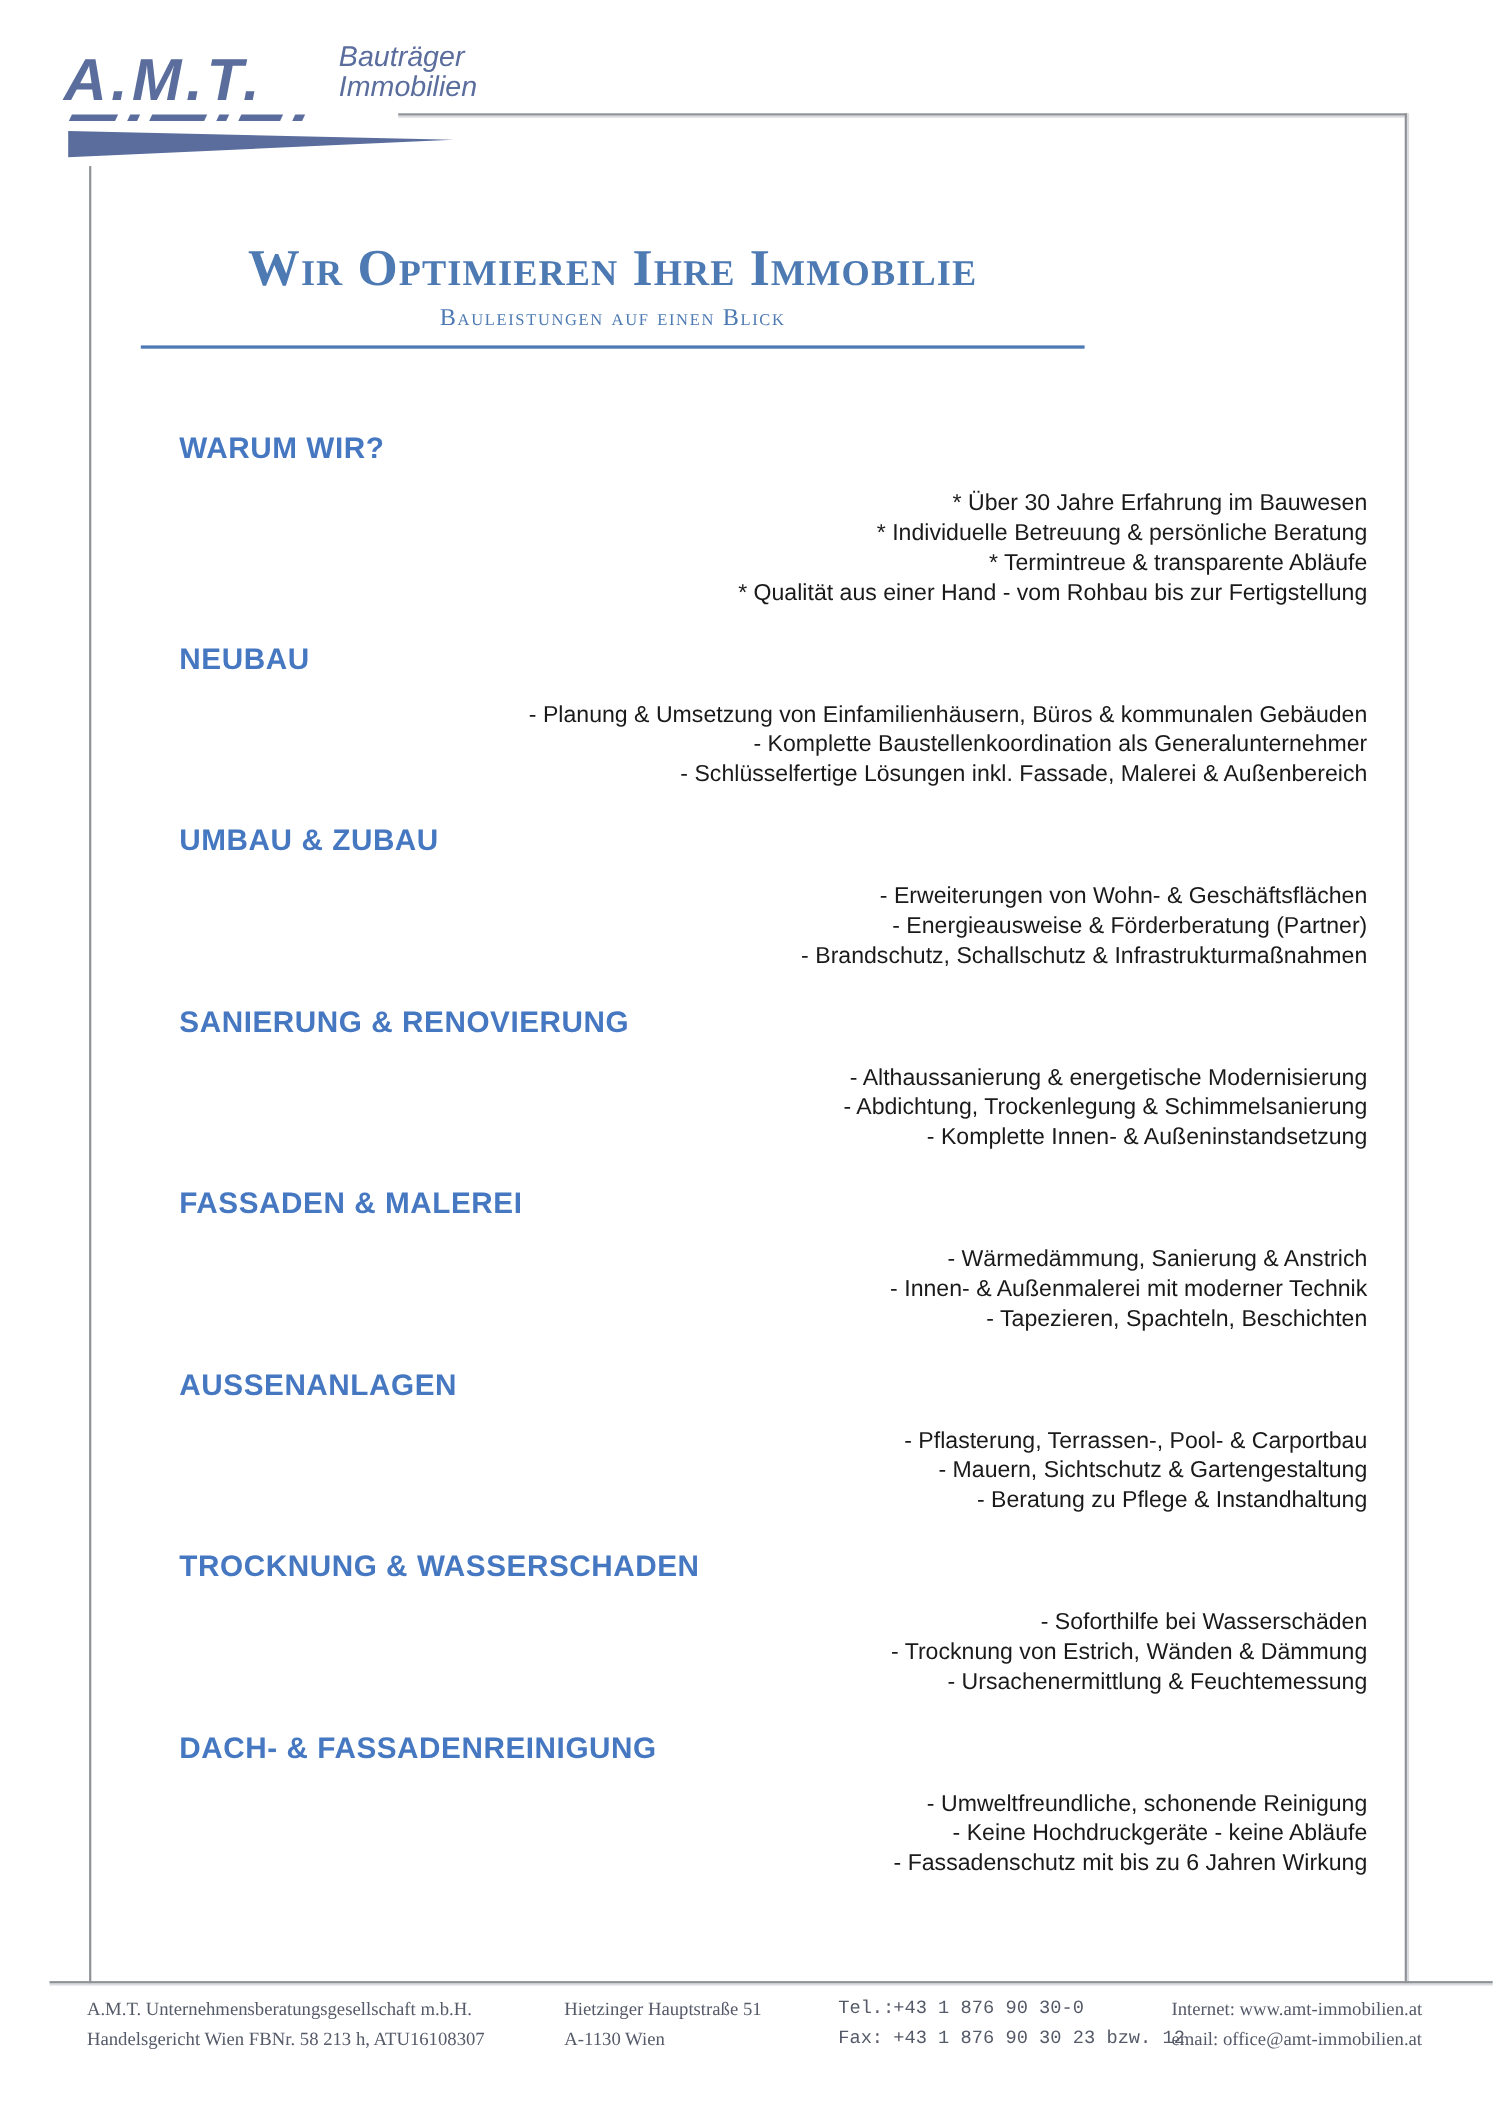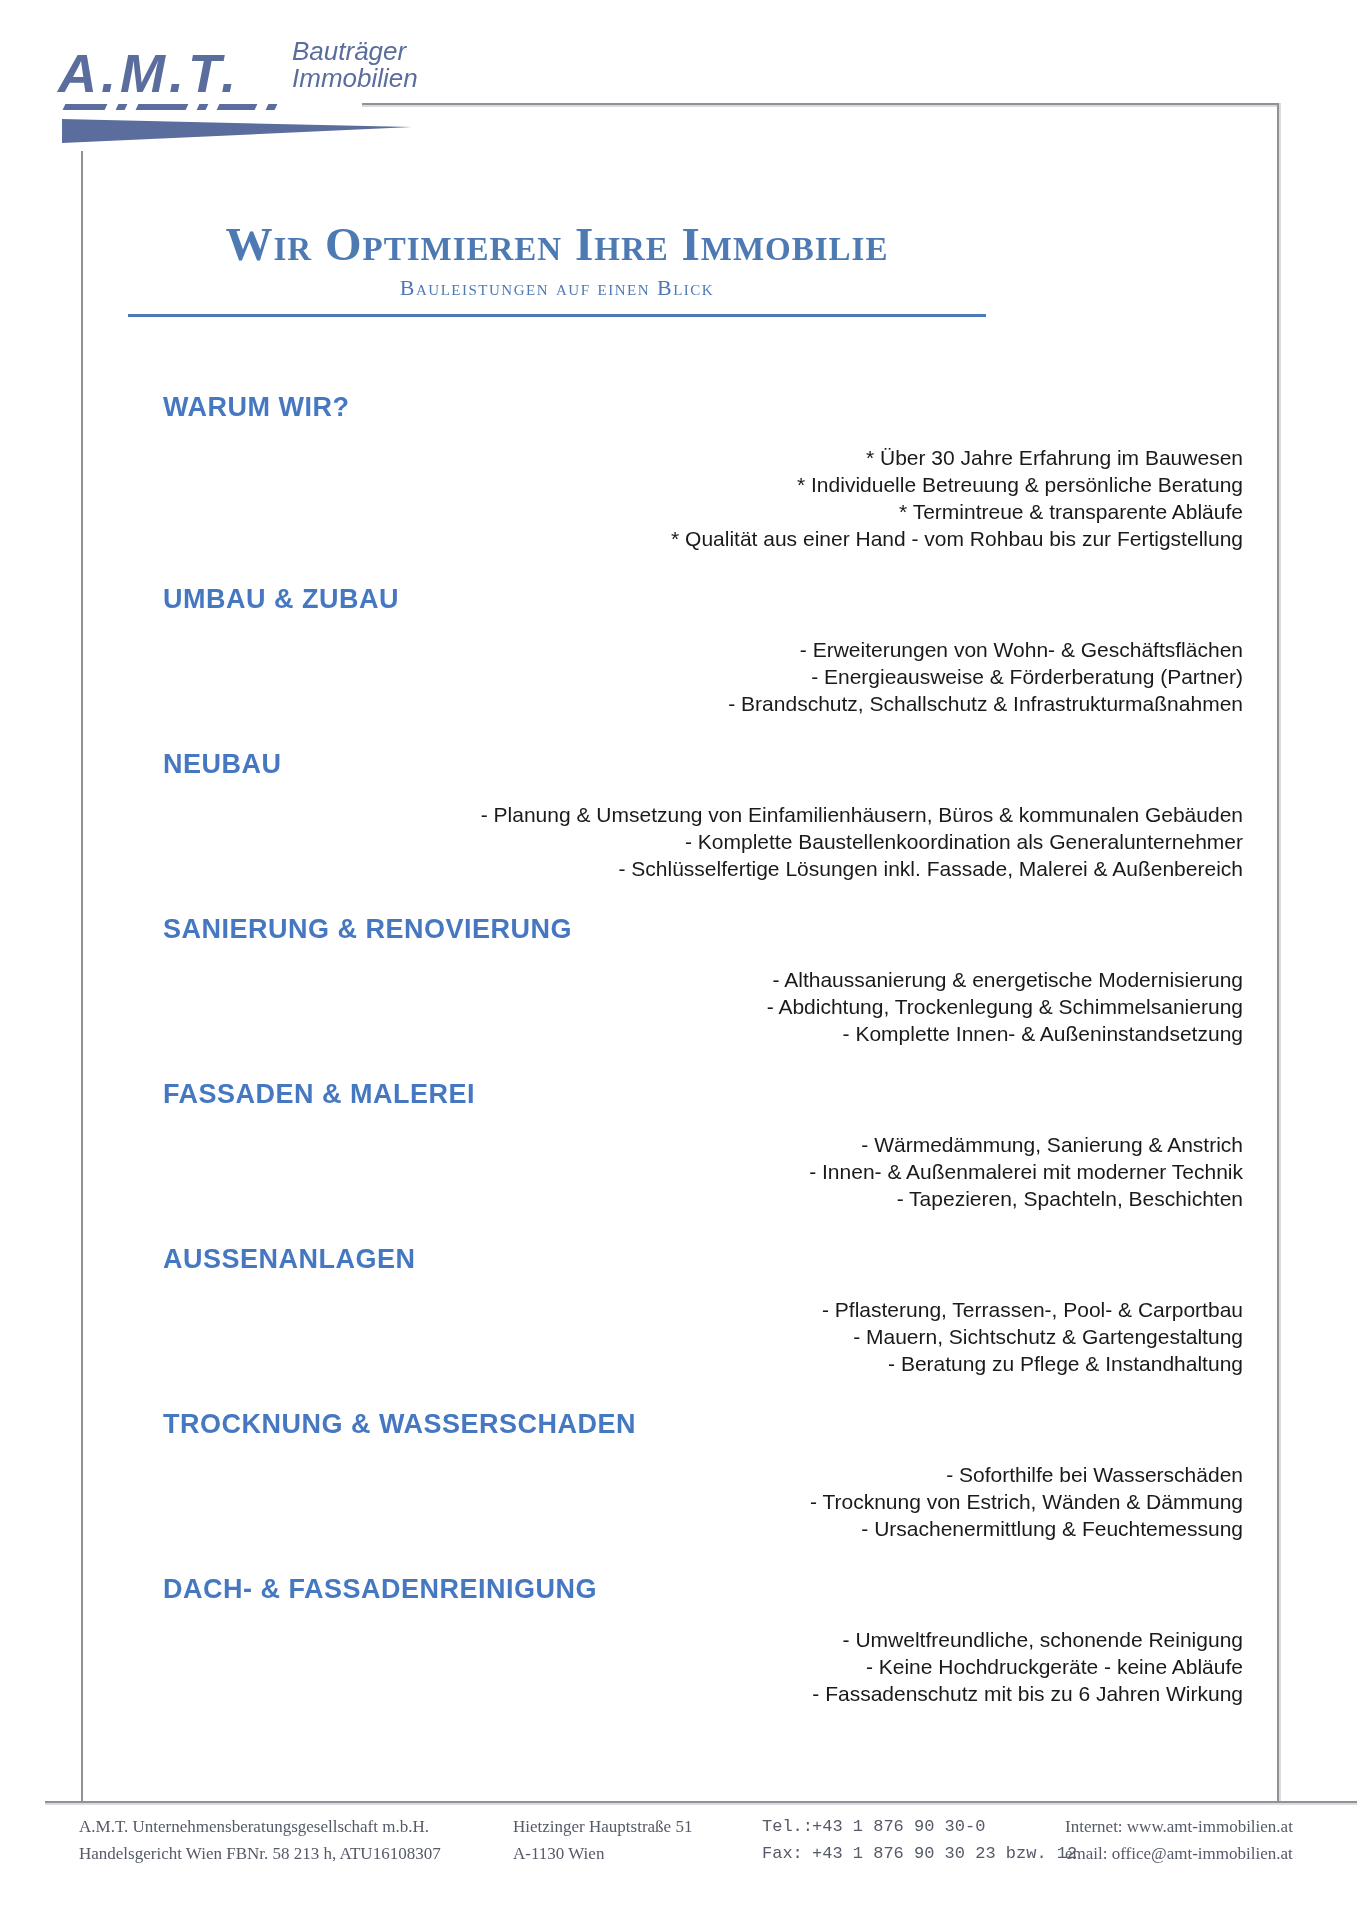--- a/index.html
+++ b/index.html
@@ -14,21 +14,21 @@
   .amt-wrap { display:inline-block; }
   .amt {
     font-family:"Liberation Sans", sans-serif;
     font-size:54px; font-weight:bold; font-style:italic;
     letter-spacing:4px; color:#5a6d9d; line-height:56px;margin-top:17px;
   }
   .dashes { display:flex; gap:11px; margin-top:3px; margin-left:6px; transform:skewX(-25deg); }
   .dashes span { display:block; height:6px; background:#5a6d9d; }
   .d1{width:42px}.d2{width:9px}.d3{width:50px}.d4{width:9px}.d5{width:38px}.d6{width:9px}
   .tagline {
-    margin-left:16px; margin-top:10px;
+    margin-left:32px; margin-top:10px;
     font-style:italic; font-size:26px; line-height:27px; color:#5a6d9d;
     font-family:"Liberation Sans", sans-serif;
   }
   .swoosh { position:absolute; left:58px; top:112px; }
 
   
   .fline { position:absolute; background:#8e9297; }
   .top-line   { left:362px;  top:103px;  width:917px;  height:2px; box-shadow:0 2px 0 #d9dbde; }
   .right-line { left:1277px; top:103px;  width:2px;    height:1700px; box-shadow:2px 0 0 #d9dbde; }
   .left-line  { left:81px;   top:151px;  width:2px;    height:1652px; }
@@ -109,34 +109,34 @@
       <h2>WARUM WIR?</h2>
       <ul>
         <li>* Über 30 Jahre Erfahrung im Bauwesen</li>
         <li>* Individuelle Betreuung &amp; persönliche Beratung</li>
         <li>* Termintreue &amp; transparente Abläufe</li>
         <li>* Qualität aus einer Hand - vom Rohbau bis zur Fertigstellung</li>
       </ul>
     </section>
 
     <section class="svc">
+      <h2>NEUBAU</h2>
+      <ul>
+        <li>- Planung &amp; Umsetzung von Einfamilienhäusern, Büros &amp; kommunalen Gebäuden</li>
+        <li>- Komplette Baustellenkoordination als Generalunternehmer</li>
+        <li>- Schlüsselfertige Lösungen inkl. Fassade, Malerei &amp; Außenbereich</li>
+      </ul>
+    </section>
+
+    <section class="svc">
       <h2>UMBAU &amp; ZUBAU</h2>
       <ul>
         <li>- Erweiterungen von Wohn- &amp; Geschäftsflächen</li>
         <li>- Energieausweise &amp; Förderberatung (Partner)</li>
         <li>- Brandschutz, Schallschutz &amp; Infrastrukturmaßnahmen</li>
-      </ul>
-    </section>
-
-    <section class="svc">
-      <h2>NEUBAU</h2>
-      <ul>
-        <li>- Planung &amp; Umsetzung von Einfamilienhäusern, Büros &amp; kommunalen Gebäuden</li>
-        <li>- Komplette Baustellenkoordination als Generalunternehmer</li>
-        <li>- Schlüsselfertige Lösungen inkl. Fassade, Malerei &amp; Außenbereich</li>
       </ul>
     </section>
 
     <section class="svc">
       <h2>SANIERUNG &amp; RENOVIERUNG</h2>
       <ul>
         <li>- Althaussanierung &amp; energetische Modernisierung</li>
         <li>- Abdichtung, Trockenlegung &amp; Schimmelsanierung</li>
         <li>- Komplette Innen- &amp; Außeninstandsetzung</li>
       </ul>

